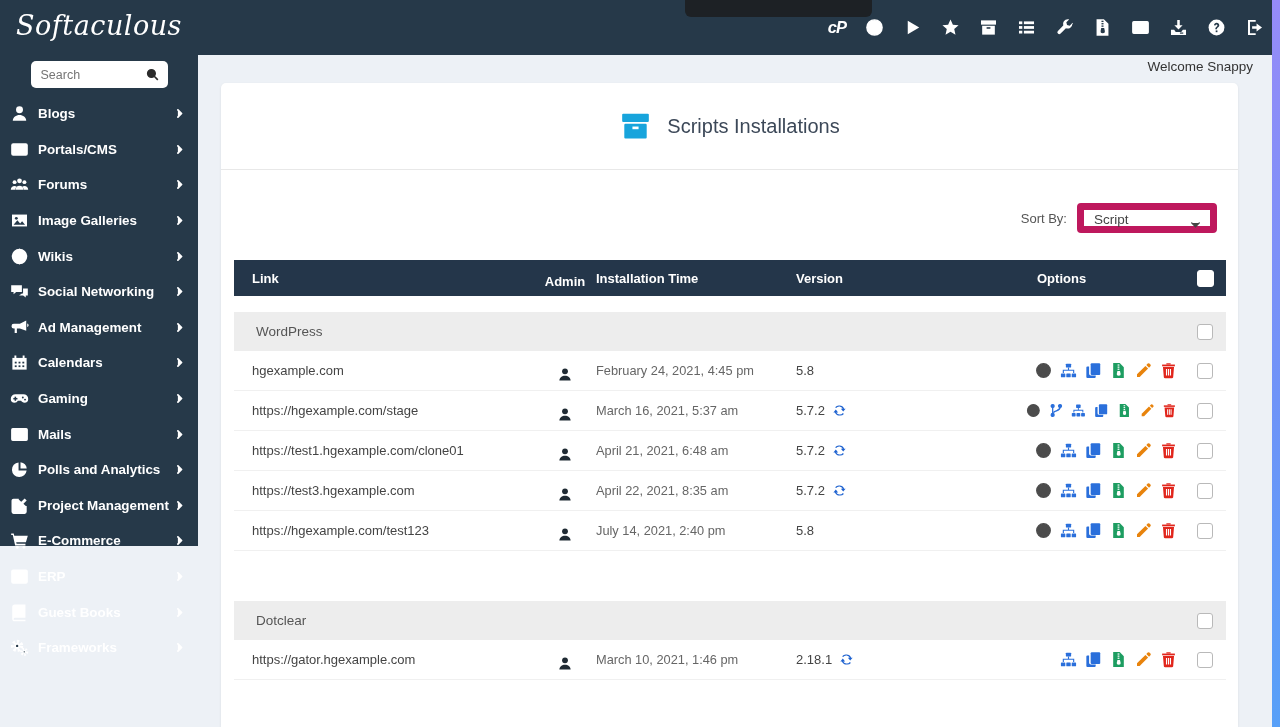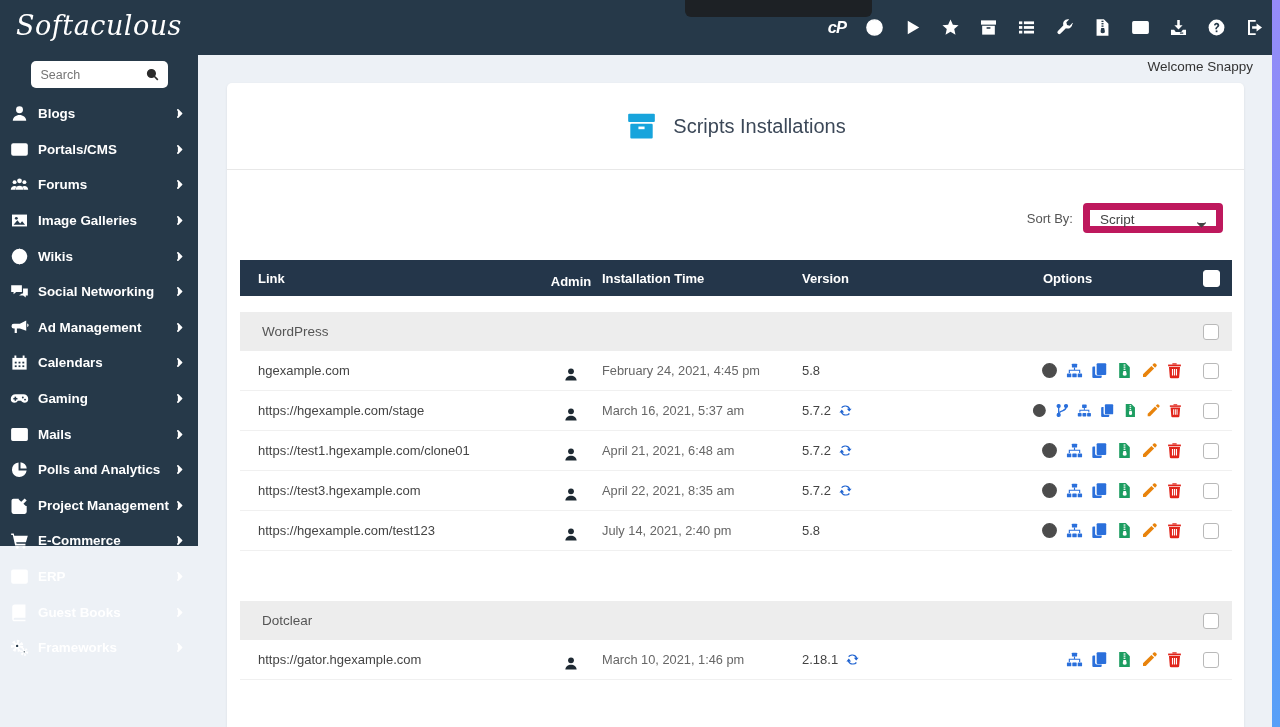--- a/index.html
+++ b/index.html
@@ -38,21 +38,21 @@
   .searchbox .ic{width:15px;height:15px;color:#2b2b2b;}
   nav{margin-top:8px;}
   .nav-item{height:35.6px;display:flex;align-items:center;padding:0 13px 0 10px;color:#fff;cursor:pointer;}
   .nav-item .n-ic{width:19px;height:19px;flex:0 0 19px;}
   .nav-item .n-label{flex:1;margin-left:9px;font-size:13.4px;font-weight:600;white-space:nowrap;}
   .nav-item .n-chev{width:11px;height:11px;}
 
   
   .main{position:absolute;left:198px;top:55px;width:1082px;height:672px;background:var(--bg);}
   .welcome{position:absolute;top:4px;right:27px;font-size:13.5px;color:#333;}
-  .card{position:absolute;left:29px;top:28px;width:1017px;height:644px;background:#fff;
+  .card{position:absolute;left:23px;top:28px;width:1017px;height:644px;background:#fff;
     border-radius:5px 5px 0 0;box-shadow:0 1px 3px rgba(0,0,0,.08);}
   .card-head{height:87px;display:flex;align-items:center;justify-content:center;gap:15px;
     border-bottom:1px solid #e8e8e8;}
   .box-icon{width:33px;height:32px;color:var(--cyan);}
   .page-title{font-size:20px;font-weight:500;color:#3c4858;}
   .sort-row{margin-top:33px;padding-right:21px;display:flex;justify-content:flex-end;align-items:center;gap:10px;}
   .sort-label{font-size:13px;color:#555;}
   .select-wrap{position:relative;width:140px;height:30px;border:7px solid #be185d;border-radius:4px;background:#fff;}
   .select-wrap select{appearance:none;-webkit-appearance:none;border:none;outline:none;width:100%;height:100%;
     padding:0 26px 0 10px;font-size:13.5px;color:#444;background:transparent;font-family:"Liberation Sans",sans-serif;}

